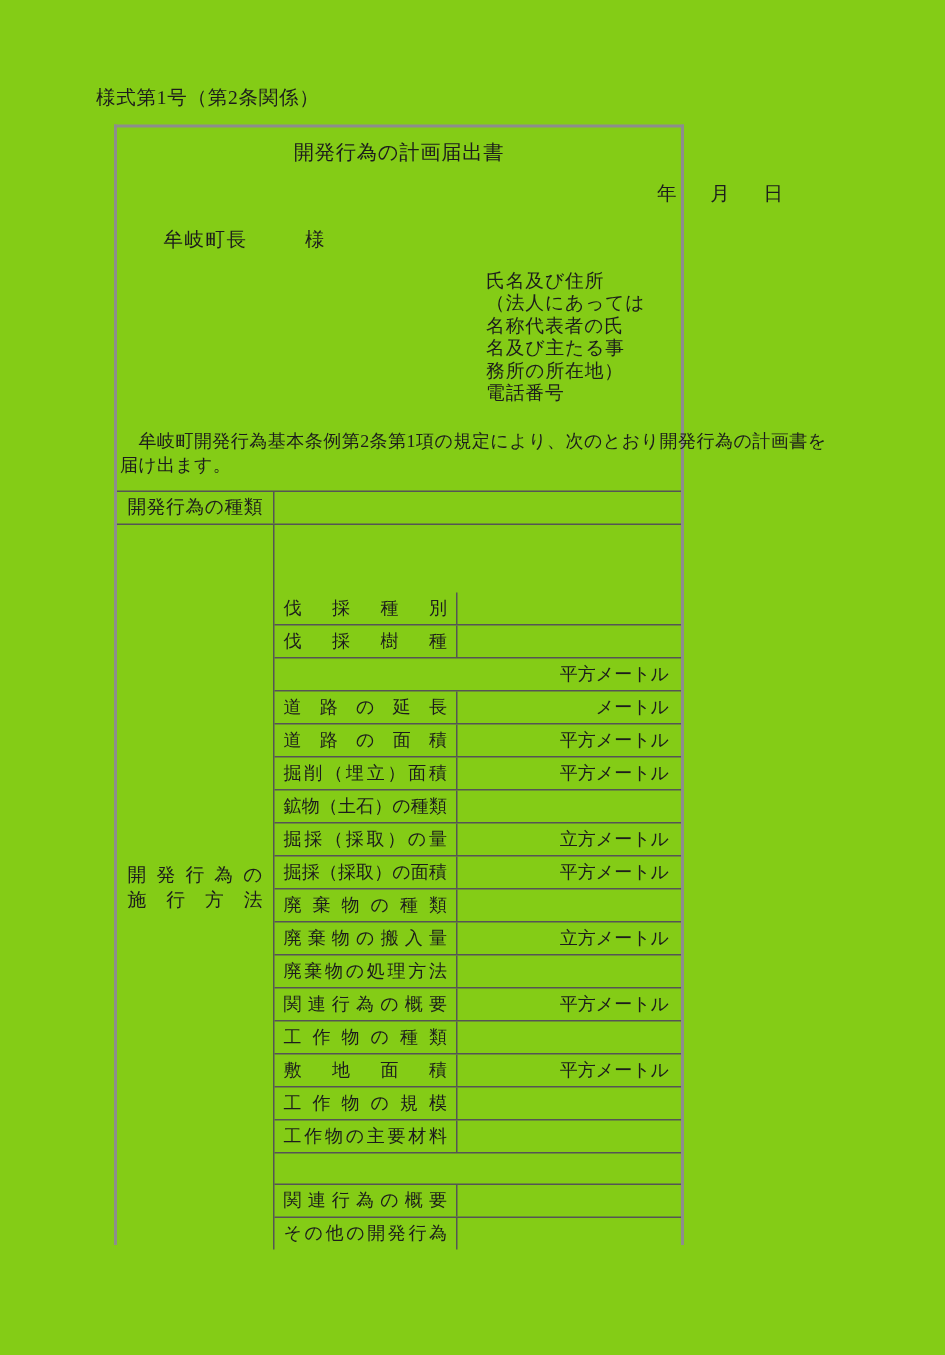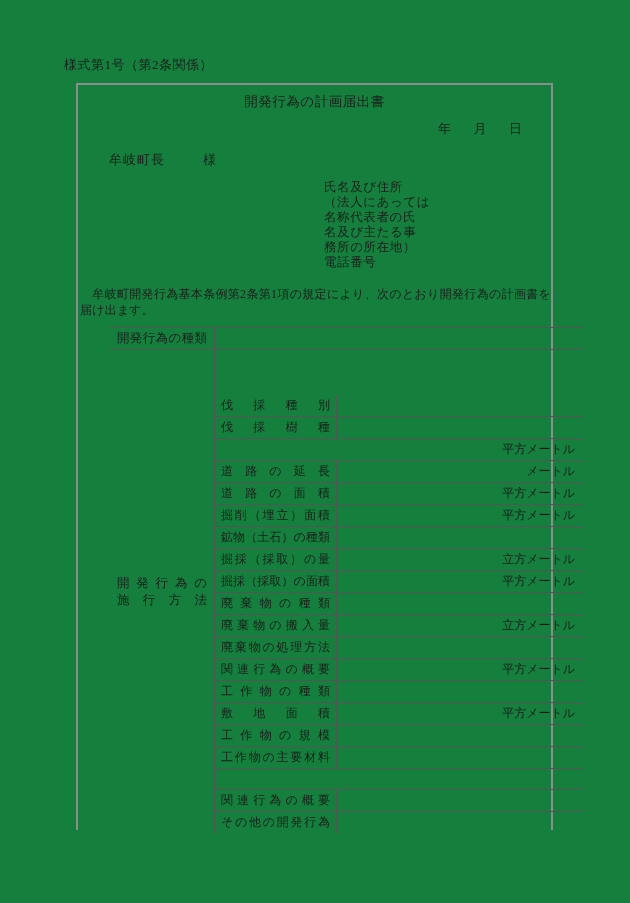--- a/index.html
+++ b/index.html
@@ -1,37 +1,37 @@
 <!DOCTYPE html>
 <html><head>
 <meta charset="utf-8">
 <style>
   html, body { margin: 0; padding: 0; }
   body { background: #fdfdfd; }
   .page {
     position: relative;
     width: 630px;
     height: 903px;
-    background: #15803d;
+    background: #84cc16;
     font-family: "Liberation Serif", "DejaVu Serif", serif;
     color: #1c1c1c;
     overflow: hidden;
   }
   .form-number {
     position: absolute;
     left: 64px;
     top: 56px;
     font-size: 13px;
     letter-spacing: 0.5px;
   }
   .box {
     position: absolute;
     left: 76px;
     top: 83px;
-    width: 477px;
+    width: 380px;
     height: 747px;
     border: 2px solid #8d8d8d;
     border-bottom: none;
     box-sizing: border-box;
     text-decoration: underline;
   }
   .doc-title {
     position: absolute;
     top: 8px;
     left: 0;
@@ -73,21 +73,20 @@
     font-size: 12px;
     line-height: 16px;
     text-align: justify;
     letter-spacing: 0.2px;
   }
   .form-table {
     position: absolute;
     top: 242px;
     left: 0;
     width: 100%;
-    padding-left: 32px;
   }
   .kind-row {
     display: flex;
     height: 23px;
     border-top: 1px solid #555;
     border-bottom: 1px solid #555;
     box-sizing: border-box;
   }
   .kind-label {
     width: 105px;

